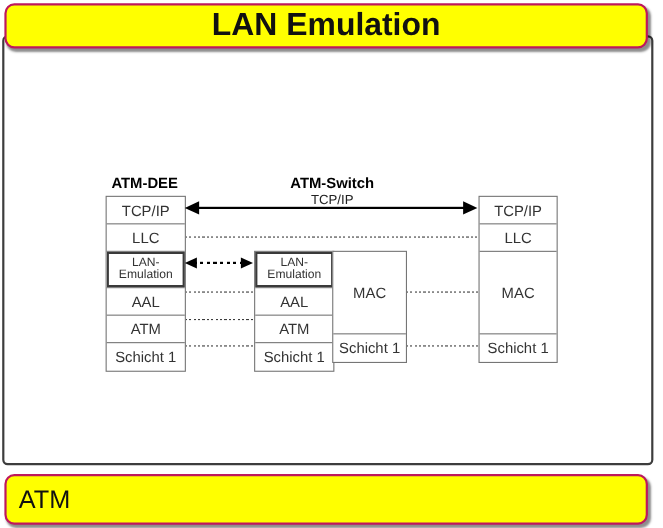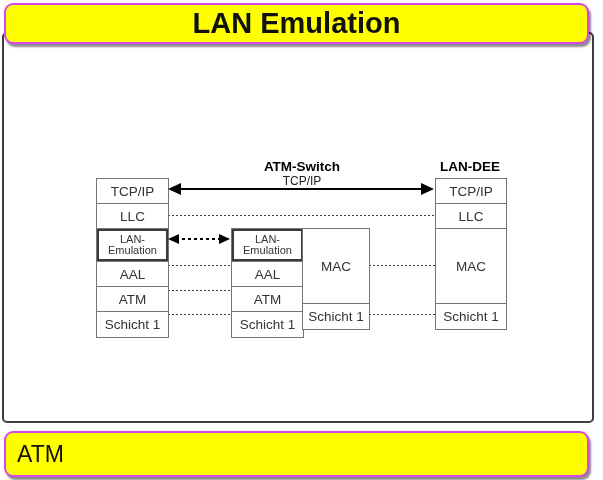--- a/index.html
+++ b/index.html
@@ -10,21 +10,21 @@
     color:#111;
   }
   
   .frame {
     position:absolute; left:2px; top:32px; width:588px; height:387px;
     border:2px solid #3d3d3d; border-radius:5px; background:#ffffff;
   }
   
   .bar {
     position:absolute; left:4px; width:581px;
-    background:#ffff00; border:2px solid #d946ef; border-radius:9px;
+    background:#ffff00; border:2px solid #be185d; border-radius:9px;
     box-shadow:2px 3px 2px rgba(0,0,0,0.45);
     z-index:5; box-sizing:content-box;
   }
   .titlebar { top:3px; height:37px; display:flex; align-items:center; justify-content:center; }
   .titlebar .title-text { font-size:29px; font-weight:bold; letter-spacing:0px; }
   .footerbar { top:431px; height:42px; display:flex; align-items:center; justify-content:space-between; padding:0 11px; width:559px; }
   .footerbar .topic { font-size:23px; }
   .footerbar .author { font-size:23px; font-style:italic; }
 
   
@@ -77,22 +77,22 @@
 <body>
 
 <div class="screen">
 
   <div class="frame"></div>
 
   <div class="bar titlebar">
     <span class="title-text">LAN Emulation</span>
   </div>
 
+  <div class="hdr" style="left:66px;width:131px;">ATM-DEE</div>
   <div class="hdr" style="left:237px;width:130px;">ATM-Switch</div>
-  <div class="hdr" style="left:405px;width:130px;">LAN-DEE</div>
 
   <div class="linklabel" style="left:237px;width:130px;">TCP/IP</div>
 
   <div class="col" style="left:96px;top:178px;width:71px;">
     <div class="cell">TCP/IP</div>
     <div class="cell">LLC</div>
     <div class="cell thick">LAN-Emulation</div>
     <div class="cell">AAL</div>
     <div class="cell">ATM</div>
     <div class="cell">Schicht 1</div>

